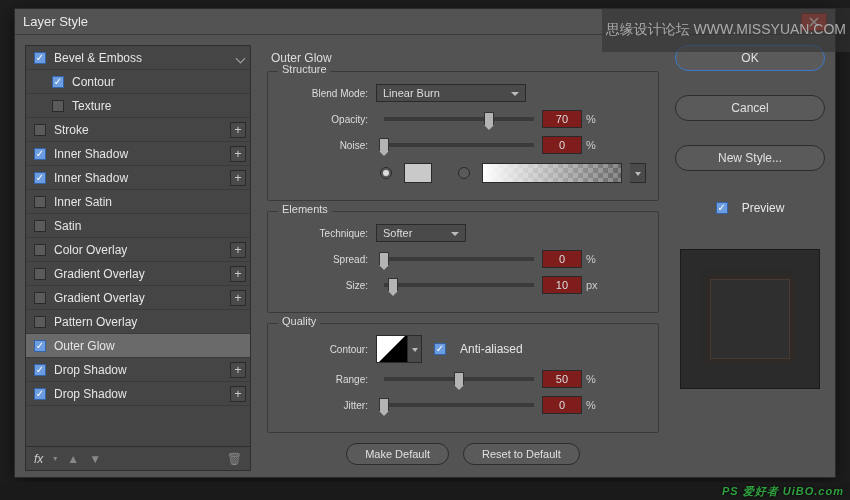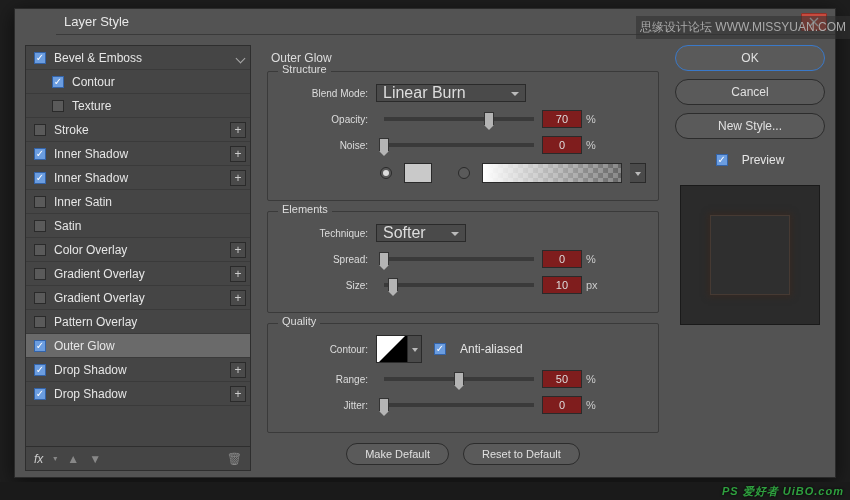--- a/index.html
+++ b/index.html
@@ -1,26 +1,26 @@
 <!DOCTYPE html>
 <html><head>
 <meta charset="utf-8">
 <style>
   * { box-sizing: border-box; margin: 0; padding: 0; font-family: "Segoe UI", Tahoma, sans-serif; }
   body { background: #1e1e1e; width: 850px; height: 500px; overflow: hidden; position: relative; }
-  .watermark-top { position:absolute; top:16px; right:0; font-size:12px; color:#aaa; background:rgba(50,50,50,0.6); padding:3px 4px; z-index:10;}
+  .watermark-top { position:absolute; top:8px; right:0; font-size:14px; color:#aaa; background:rgba(50,50,50,0.6); padding:13px 4px; z-index:10;}
   .watermark-bottom { position:absolute; bottom:0; left:0; right:0; height:18px; background:#1a1a1a; display:flex; justify-content:space-between; align-items:center; padding:0 6px; font-size:11px; z-index:10;}
   .wm-left { color:#777; }
   .wm-right { color:#2fa03f; font-style:italic; font-weight:bold; text-shadow:0 0 3px #000; letter-spacing:1px;}
   .dialog {
     position: absolute; left: 14px; top: 8px; right: 14px; bottom: 22px;
     background: #535353; border: 1px solid #2a2a2a; box-shadow: 0 4px 20px rgba(0,0,0,0.6);
     display:flex; flex-direction:column; font-size:12px; color:#e6e6e6;
   }
-  .titlebar { height:26px; background:#535353; border-bottom:1px solid #3a3a3a; display:flex; align-items:center; padding:0 8px; justify-content:space-between;margin-left:41px;}
+  .titlebar { height:26px; background:#535353; border-bottom:1px solid #3a3a3a; display:flex; align-items:center; padding:0 8px; justify-content:space-between;}
   .titlebar .title { color:#e8e8e8; font-size:13px; }
   .close-btn { width:26px; height:18px; background:#c74a3e; border:1px solid #942e25; display:flex; align-items:center; justify-content:center; color:#fff; font-size:11px; border-radius:1px; cursor:pointer;}
   .close-btn svg { width:10px; height:10px; }
   .body { flex:1; display:flex; padding:10px 10px 6px 10px; gap:10px; }
   .left { width:238px; display:flex; flex-direction:column; }
   .styles-list { flex:1; background:#454545; border:1px solid #2e2e2e; overflow:hidden; display:flex; flex-direction:column;}
   .style-row { height:24px; display:flex; align-items:center; padding:0 4px 0 8px; border-bottom:1px solid #3a3a3a; position:relative;}
   .style-row.selected { background:#6a6a6a; }
   .style-row.indent { padding-left:26px; }
   .style-row.has-arrow::after { content:""; position:absolute; right:6px; top:9px; width:6px; height:6px; border-right:1px solid #aaa; border-bottom:1px solid #aaa; transform:rotate(45deg);}
@@ -32,41 +32,41 @@
   .left-footer { height:24px; background:#454545; border:1px solid #2e2e2e; border-top:none; display:flex; align-items:center; padding:0 8px; gap:10px;}
   .fx-label { font-style:italic; color:#ccc; font-size:12px;}
   .arrow-up, .arrow-down, .trash { color:#888; cursor:pointer; }
   .center { flex:1; background:#535353; position:relative; padding:4px 6px 6px 6px;}
   .group { border:1px solid #3a3a3a; border-radius:2px; padding:10px 12px 12px 12px; margin-bottom:10px; position:relative;}
   .group-title { position:absolute; top:-9px; left:10px; background:#535353; padding:0 4px; color:#ddd; font-size:11px;}
   .panel-title { color:#ddd; font-size:12px; padding:2px 0 6px 4px;}
   .row { display:flex; align-items:center; height:22px; margin-bottom:4px;}
   .row label { width:96px; text-align:right; padding-right:8px; color:#ddd; font-size:10px;}
   .row label::after { content:":"; }
-  .combo { height:18px; background:#4a4a4a; border:1px solid #2a2a2a; color:#ddd; font-size:16px; padding:0 18px 0 6px; display:flex; align-items:center; position:relative; min-width:90px;}
+  .combo { height:18px; background:#4a4a4a; border:1px solid #2a2a2a; color:#ddd; font-size:11px; padding:0 18px 0 6px; display:flex; align-items:center; position:relative; min-width:90px;}
   .combo::after { content:""; position:absolute; right:6px; top:7px; border-left:4px solid transparent; border-right:4px solid transparent; border-top:4px solid #bbb;}
   .combo.wide { min-width:150px; }
   .slider-track { flex:1; height:4px; background:#3a3a3a; position:relative; margin:0 8px; max-width:150px;}
   .slider-thumb { position:absolute; top:-5px; width:10px; height:14px; background:#b4b4b4; border:1px solid #333; transform:translateX(-50%);}
   .slider-thumb::after{content:"";position:absolute;bottom:-5px;left:-1px;border-left:5px solid transparent;border-right:5px solid transparent;border-top:5px solid #b4b4b4;}
   .valbox { width:40px; height:18px; background:#7f1d1d; border:1px solid #2a2a2a; color:#ddd; text-align:center; font-size:11px; display:flex; align-items:center; justify-content:center;}
   .unit { width:24px; text-align:left; padding-left:4px; color:#ccc; font-size:11px;}
   .radio { width:12px; height:12px; border-radius:50%; border:1px solid #2a2a2a; background:#5a5a5a; margin-right:4px; display:inline-block; position:relative;}
   .radio.checked::after { content:""; position:absolute; left:2px; top:2px; width:6px; height:6px; border-radius:50%; background:#ddd;}
   .swatch { width:28px; height:20px; border:1px solid #2a2a2a; background:#c9c9c9; display:inline-block;}
   .gradient { width:140px; height:20px; border:1px solid #2a2a2a; background:linear-gradient(to right,#fff,#fff0), repeating-conic-gradient(#888 0 25%, #666 0 50%) 0/10px 10px; position:relative;}
   .grad-combo { width:16px; height:20px; border:1px solid #2a2a2a; border-left:none; background:#4a4a4a; position:relative;}
   .grad-combo::after { content:""; position:absolute; right:4px; top:8px; border-left:3px solid transparent; border-right:3px solid transparent; border-top:4px solid #bbb;}
   .contour-sw { width:32px; height:28px; border:1px solid #2a2a2a; background:linear-gradient(135deg,#fff 0 49%, #000 51% 100%); position:relative;}
   .contour-combo { width:14px; height:28px; border:1px solid #2a2a2a; border-left:none; background:#4a4a4a; position:relative;}
   .contour-combo::after{content:"";position:absolute;right:3px;top:12px;border-left:3px solid transparent;border-right:3px solid transparent;border-top:4px solid #bbb;}
   .inline-chk { display:flex; align-items:center; gap:6px; margin-left:12px;}
   .btn { height:22px; padding:0 18px; background:#5a5a5a; border:1px solid #2c2c2c; border-radius:12px; color:#e0e0e0; font-size:11px; display:flex; align-items:center; justify-content:center; cursor:pointer;}
   .btn-row { display:flex; gap:14px; justify-content:center; margin-top:6px;}
-  .right { width:158px; display:flex; flex-direction:column; align-items:stretch; gap:8px; padding-top:0;}
+  .right { width:158px; display:flex; flex-direction:column; align-items:stretch; gap:24px; padding-top:0;}
   .right .btn-big { height:26px; border-radius:14px; font-size:12px;}
   .btn-primary { border:1.5px solid #3a79c9; }
   .preview-chk { display:flex; align-items:center; justify-content:center; gap:6px; margin-top:6px;}
   .preview-box { margin-top:10px; width:140px; height:140px; background:#2b2b2b; border:1px solid #1a1a1a; align-self:center; display:flex; align-items:center; justify-content:center;}
   .preview-inner { width:80px; height:80px; background:#2f2f2f; box-shadow: inset 0 0 0 1px #463a33, 0 0 6px 2px rgba(60,40,30,0.6);}
   .colorpick-row { display:flex; align-items:center; margin-left:100px; gap:8px; height:26px; margin-top:2px; margin-bottom:2px;}
 </style>
 </head>
 <body>
 

